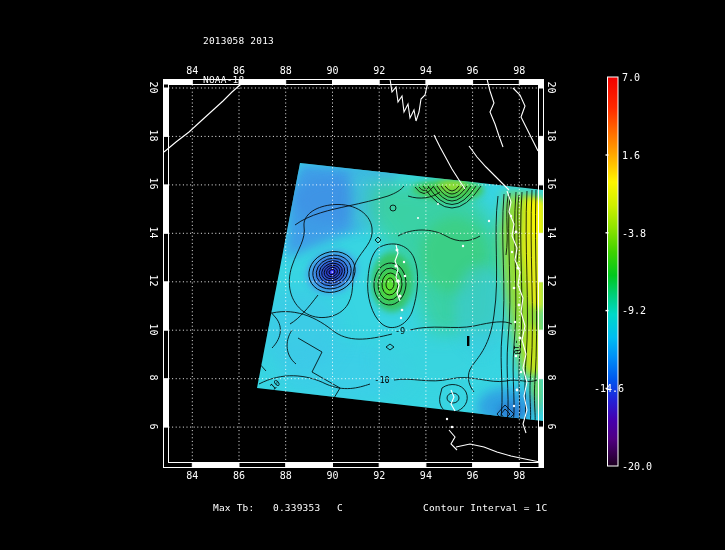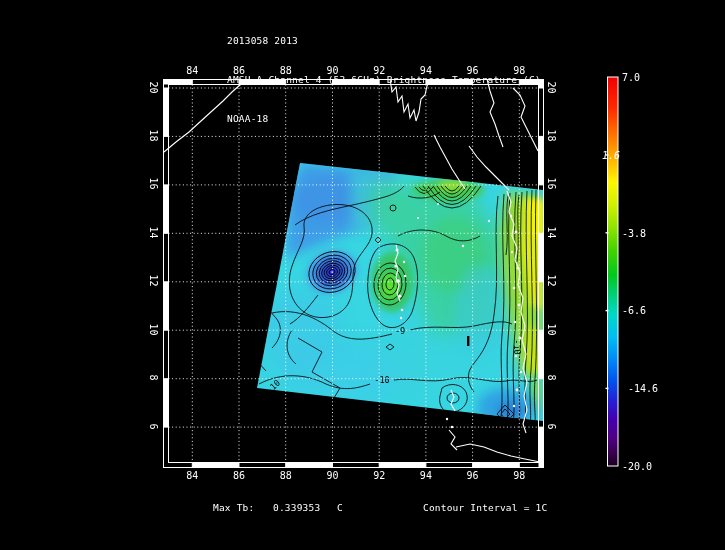--- a/index.html
+++ b/index.html
@@ -1,20 +1,20 @@
 <!DOCTYPE html>
 <html><head>
 <meta charset="utf-8">
 <style>
   html,body{margin:0;padding:0;background:#000;}
   .stage{position:relative;width:725px;height:550px;background:#000;overflow:hidden;
          font-family:"DejaVu Sans Mono","Liberation Mono",monospace;color:#fff;}
   .stage svg{position:absolute;left:0;top:0;}
   .txt{position:absolute;white-space:pre;color:#fff;}
-  .title-block{left:203px;top:8px;font-size:9.5px;line-height:13px;letter-spacing:.2px;margin-left:24px;}
+  .title-block{left:203px;top:8px;font-size:9.5px;line-height:13px;letter-spacing:.2px;}
   .footer{top:502px;font-size:9.5px;letter-spacing:.2px;padding-left:10px;}
   .axlab{position:absolute;width:24px;text-align:center;font-size:10px;color:#fff;}
   .axlab.rot{transform:rotate(90deg);}
   .cblab{position:absolute;font-size:10px;color:#fff;white-space:pre;text-align:right;}
 </style>
 </head>
 <body>
 
 <div class="stage">
 
@@ -285,21 +285,20 @@
         <rect x="605.5" y="154.3" width="3" height="1.4"></rect>
           <rect x="605.5" y="232.1" width="3" height="1.4"></rect>
         <rect x="605.5" y="309.9" width="3" height="1.4"></rect>
           <rect x="605.5" y="387.7" width="3" height="1.4"></rect>
       </g>
     </g>
   </svg>
 
   <div class="txt title-block">
     <div>2013058 2013</div>
-    <div>AMSU-A Channel 4 (53.6GHz) Brightness Temperature (C)</div>
     <div>NOAA-18</div>
   </div>
 
   <div id="axis-labels">
       <span class="axlab" style="left: 180.3px; top: 65px;">84</span>
       <span class="axlab" style="left: 180.3px; top: 470px;">84</span>
       <span class="axlab" style="left: 227.02px; top: 65px;">86</span>
       <span class="axlab" style="left: 227.02px; top: 470px;">86</span>
       <span class="axlab" style="left: 273.74px; top: 65px;">88</span>
       <span class="axlab" style="left: 273.74px; top: 470px;">88</span>
@@ -325,24 +324,24 @@
       <span class="axlab rot" style="left: 539px; top: 275.26px;">12</span>
       <span class="axlab rot" style="left: 141px; top: 323.7px;">10</span>
       <span class="axlab rot" style="left: 539px; top: 323.7px;">10</span>
       <span class="axlab rot" style="left: 141px; top: 372.14px;">8</span>
       <span class="axlab rot" style="left: 539px; top: 372.14px;">8</span>
       <span class="axlab rot" style="left: 141px; top: 420.58px;">6</span>
       <span class="axlab rot" style="left: 539px; top: 420.58px;">6</span>
     </div>
   <div id="cb-labels">
       <span class="cblab" style="left: 622px; top: 72px;">7.0</span>
-      <span class="cblab" style="left: 602px; top: 149.8px; font-style: italic;">1.6</span>
+      <span class="cblab" style="left: 622px; top: 149.8px;">1.6</span>
       <span class="cblab" style="left: 622px; top: 227.6px;">-3.8</span>
-      <span class="cblab" style="left: 622px; top: 305.4px;">-6.6</span>
-      <span class="cblab" style="left: 628px; top: 383.2px;">-14.6</span>
+      <span class="cblab" style="left: 622px; top: 305.4px;">-9.2</span>
+      <span class="cblab" style="left: 594px; top: 383.2px;">-14.6</span>
       <span class="cblab" style="left: 622px; top: 461px;">-20.0</span>
     </div>
 
   <div class="txt footer" style="left:203px">Max Tb:</div>
   <div class="txt footer" style="left:263px">0.339353</div>
   <div class="txt footer" style="left:327px">C</div>
   <div class="txt footer" style="left:413px">Contour Interval = 1C</div>
 </div>
 
 </body></html>

